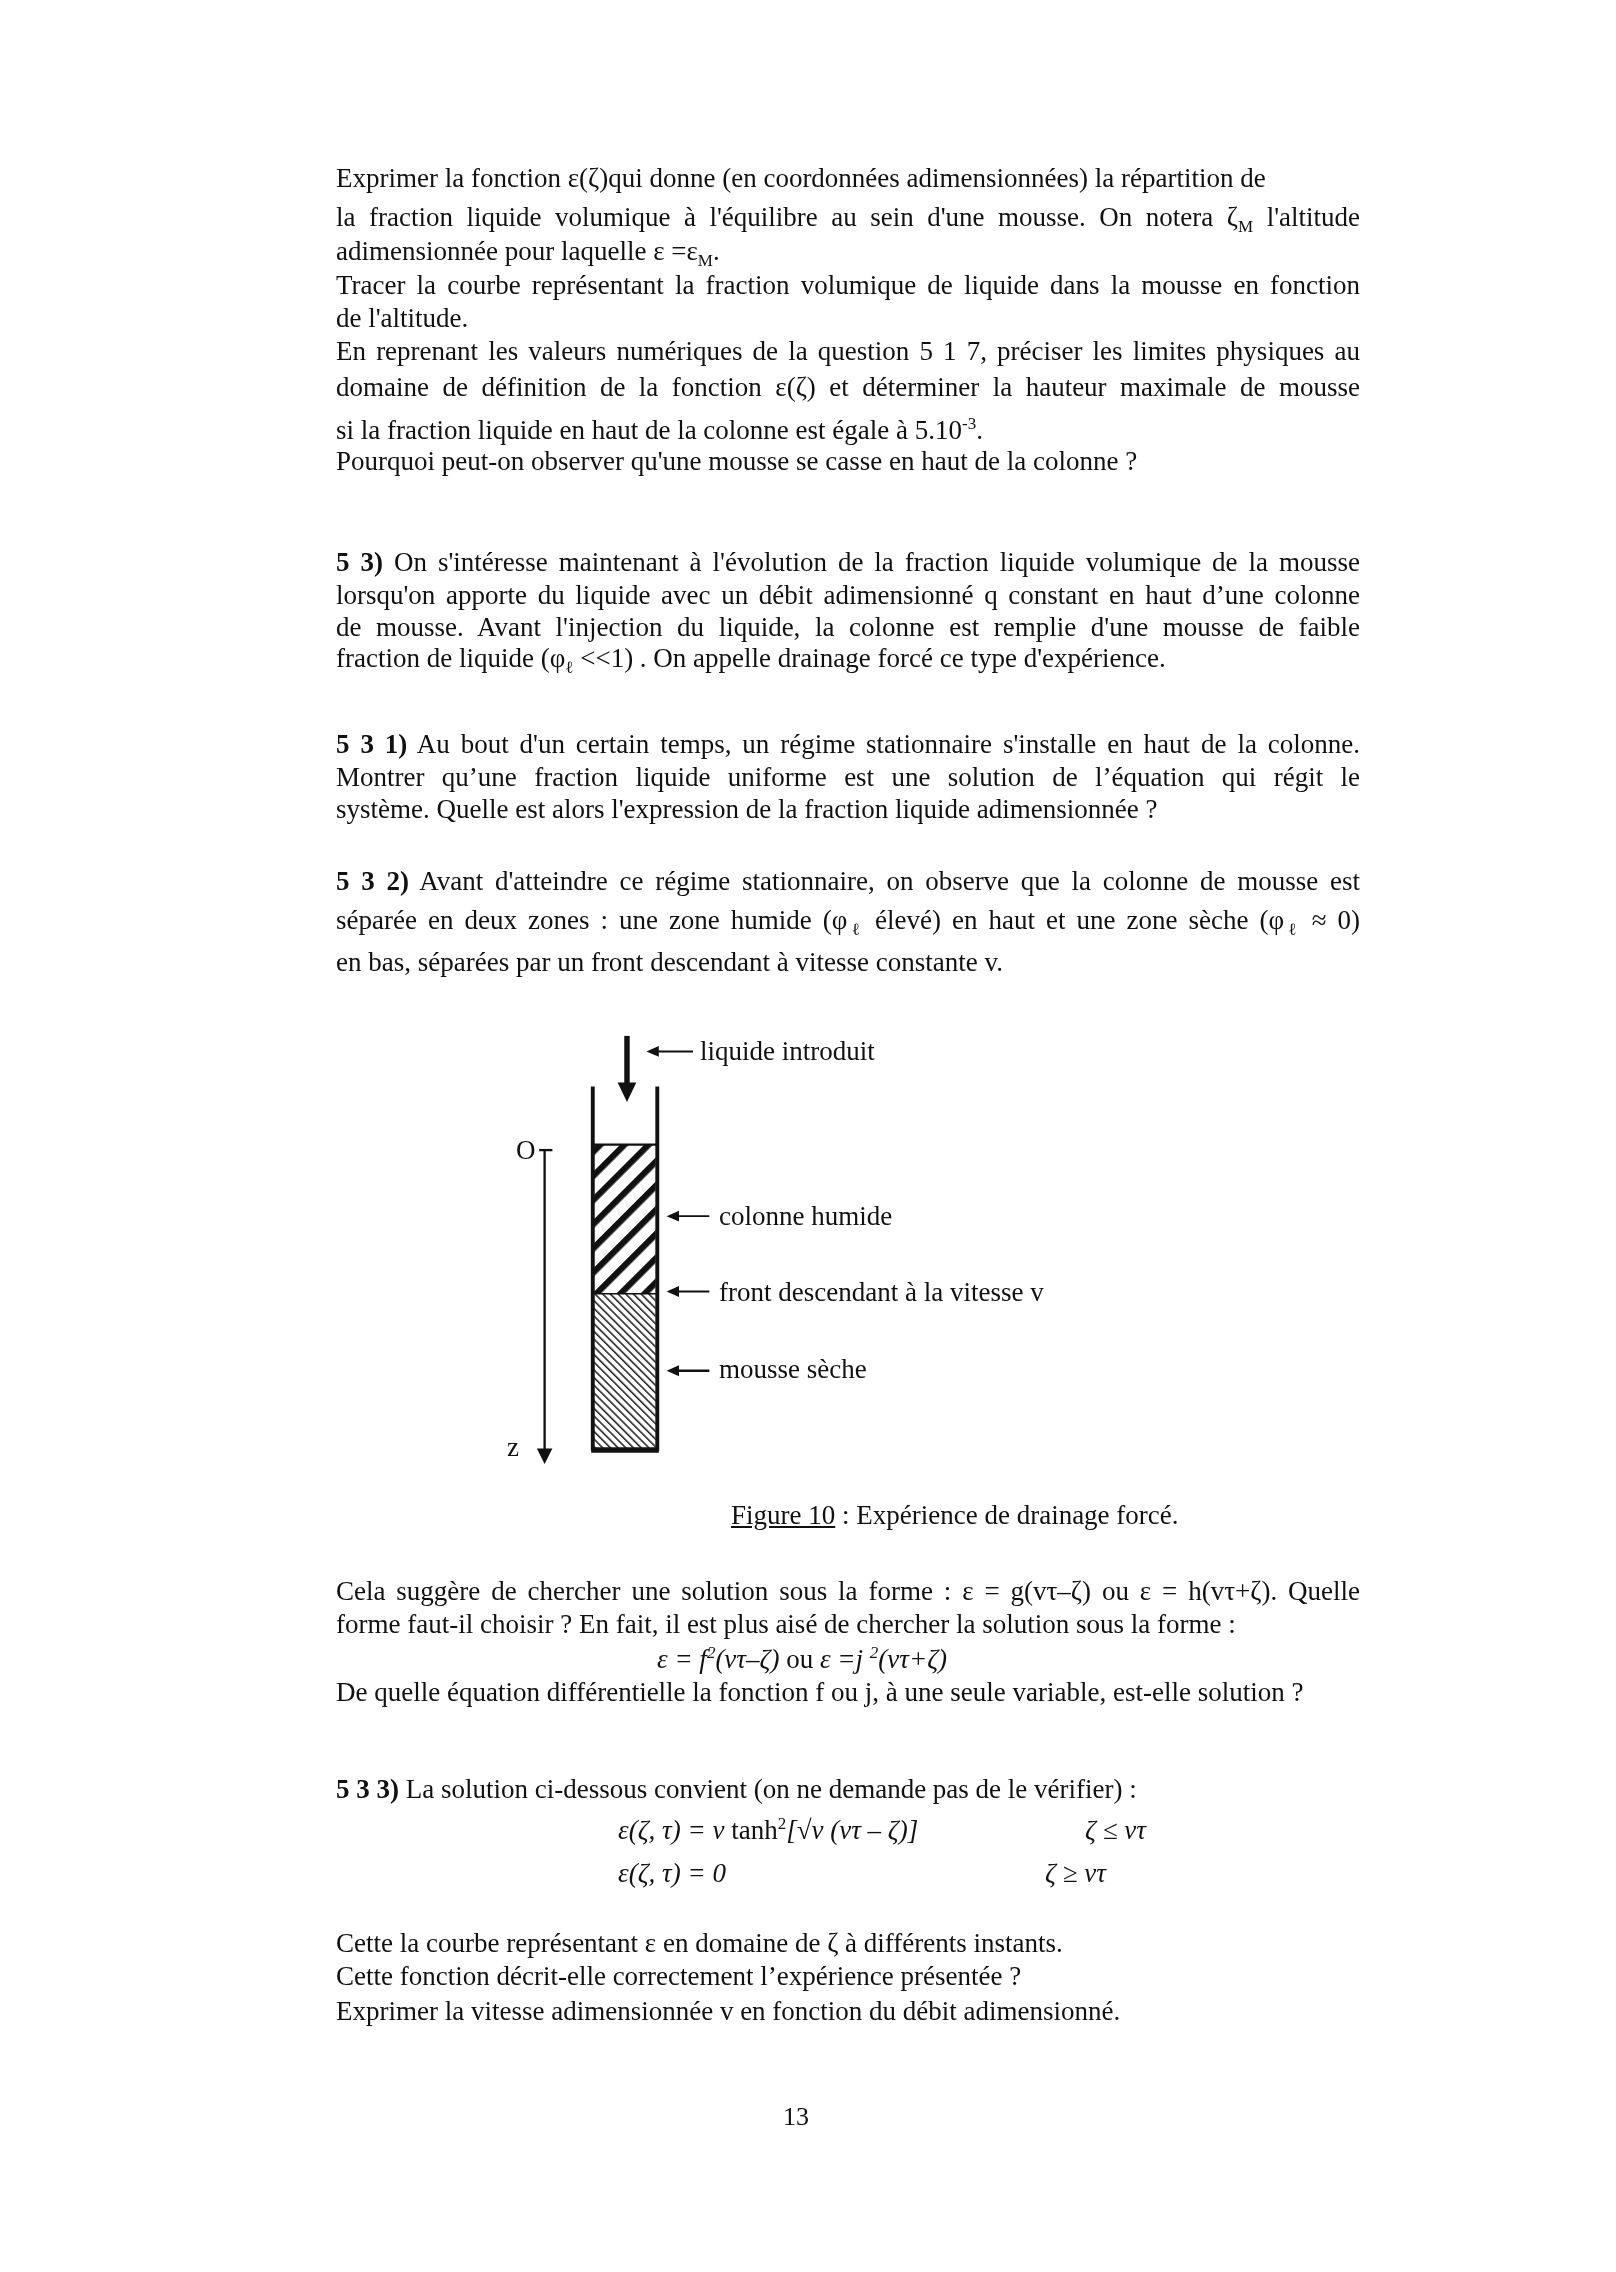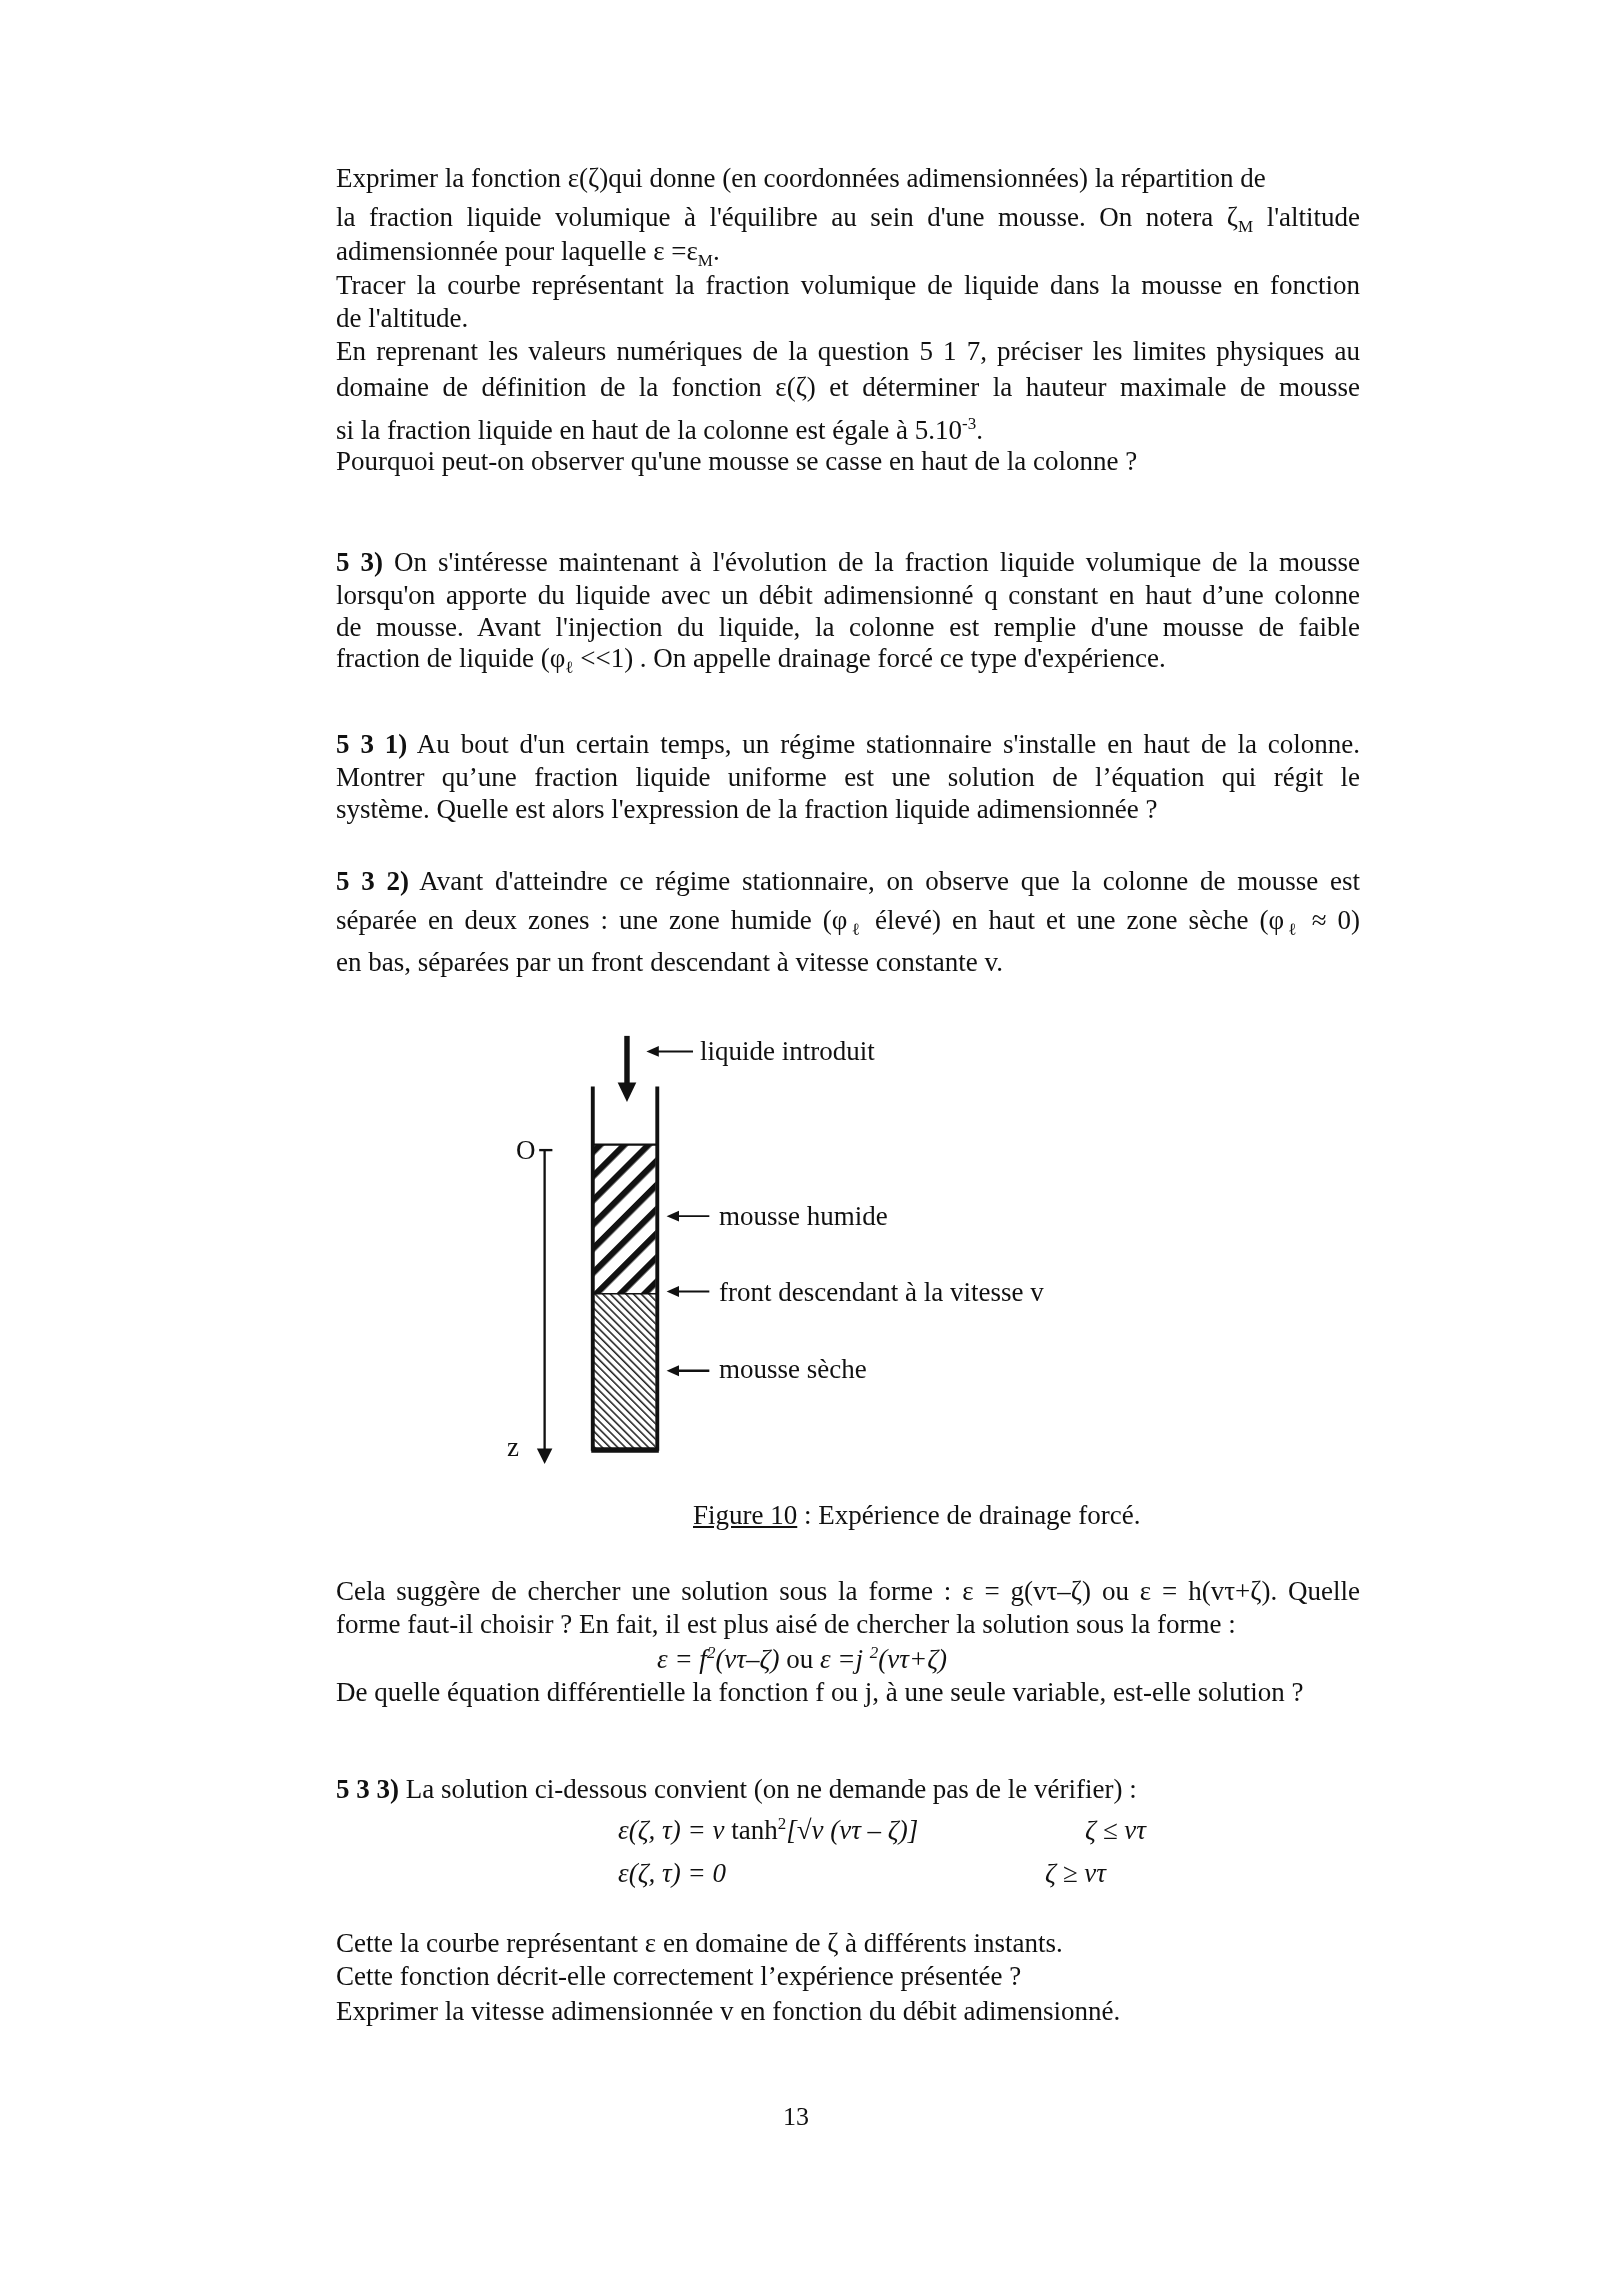--- a/index.html
+++ b/index.html
@@ -8,21 +8,21 @@
   .ln { position: absolute; left: 336px; width: 1024px; font-size: 27px; line-height: 1;
         white-space: nowrap; }
   .ln .bl { display: inline-block; }
   .just { text-align: justify; text-align-last: justify; }
   .b { font-weight: bold; }
   .m { }
   sub, sup { font-size: 17px; line-height: 0; }
   .eq { position: absolute; font-size: 27px; white-space: nowrap; font-style: italic; line-height: 1; }
   .eq .up { font-style: normal; }
   .fig-label { position: absolute; font-size: 27px; white-space: nowrap; line-height: 1; }
-  .caption { position: absolute; font-size: 27px; white-space: nowrap; left: 693px; line-height: 1; }
+  .caption { position: absolute; font-size: 27px; white-space: nowrap; left: 731px; line-height: 1; }
   .caption .u { text-decoration: underline; }
   .pagenum { position: absolute; left: 783px; top: 2104px; font-size: 26px; line-height: 1; text-align: center; }
   svg.figure { position: absolute; left: 0; top: 0; }
 </style>
 </head>
 <body>
 
 <div>
   <div class="ln just" style="top:165px"><span class="bl"><span> Exprimer la fonction </span><span class="m">ε(ζ)</span><span>qui donne (en coordonnées adimensionnées) la répartition de</span></span></div>
   <div class="ln just" style="top:204px"><span>la fraction liquide volumique à l'équilibre au sein d'une mousse. On notera </span><span class="m">ζ</span><sub class="m">M</sub><span> l'altitude</span></div>
@@ -100,21 +100,21 @@
     <line x1="872" y1="1662" x2="913" y2="1662" stroke="#111" stroke-width="2.5"></line>
     <polygon points="858,1662 874,1655 874,1669" fill="#111"></polygon>
   </g>
   <g>
     <line x1="872" y1="1764" x2="913" y2="1764" stroke="#111" stroke-width="3"></line>
     <polygon points="858,1764 874,1757 874,1771" fill="#111"></polygon>
   </g>
 </svg>
 
 <div class="fig-label" style="left:700px; top:1038px">liquide introduit</div>
-<div class="fig-label" style="left:719px; top:1203px">mousse humide</div>
+<div class="fig-label" style="left:719px; top:1203px">colonne humide</div>
 <div class="fig-label" style="left:719px; top:1279px"><span>front descendant à la vitesse </span><span class="m">v</span></div>
 <div class="fig-label" style="left:719px; top:1356px">mousse sèche</div>
 <div class="fig-label m" style="left:516px; top:1137px">O</div>
 <div class="fig-label m" style="left:507px; top:1434px">z</div>
 
 <div class="caption" style="top:1502px"><span class="u">Figure 10</span><span> : Expérience de drainage forcé.</span></div>
 
 <div>
   <div class="ln just" style="top:1578px"><span>Cela suggère de chercher une solution sous la forme : </span><span class="m">ε</span><span> = </span><span class="m">g(vτ–ζ)</span><span> ou </span><span class="m">ε</span><span> = </span><span class="m">h(vτ+ζ)</span><span>. Quelle</span></div>
   <div class="ln" style="top:1611px">forme faut-il choisir ? En fait, il est plus aisé de chercher la solution sous la forme :</div>

